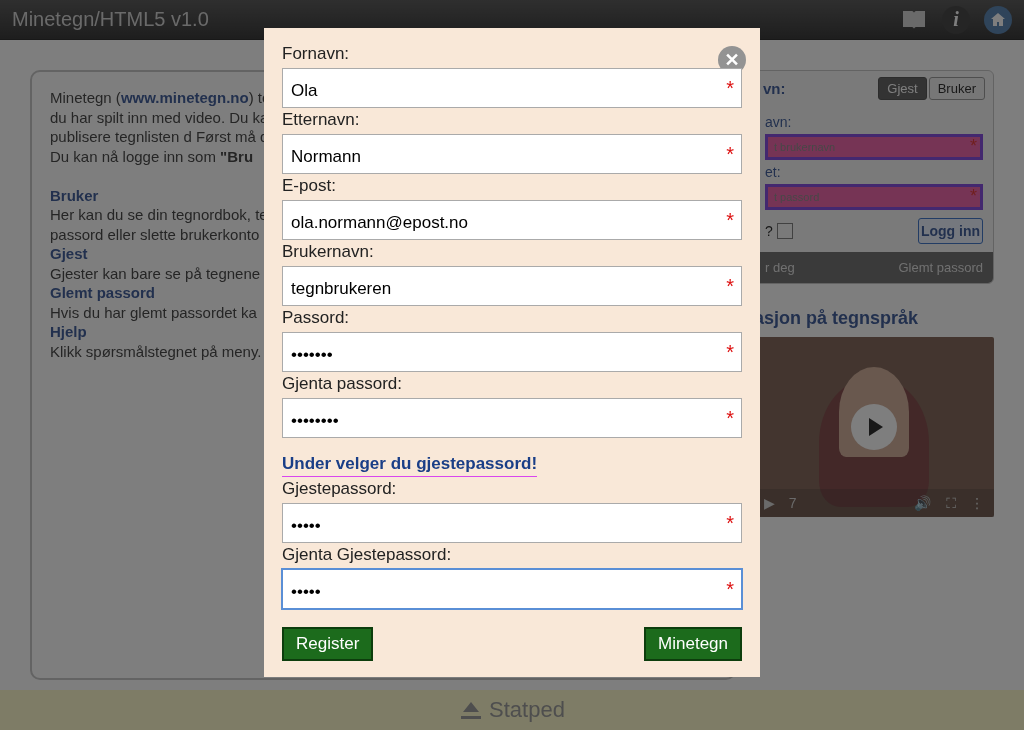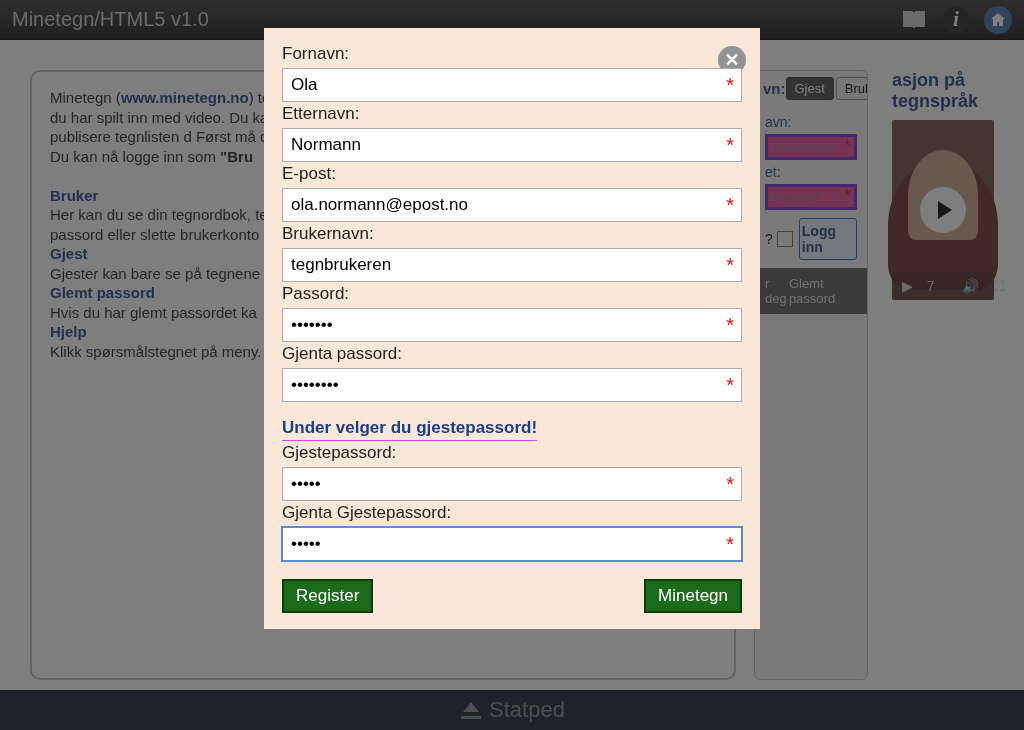--- a/index.html
+++ b/index.html
@@ -37,21 +37,21 @@
   .left-panel {
     flex: 1;
     border: 2px solid #bbb;
     border-radius: 10px;
     padding: 16px 18px;
     font-size: 15px;
     color: #222;
     line-height: 1.3;
   }
   .left-panel a, .left-panel .lnk { color: #1a3e87; font-weight: bold; text-decoration: none; }
-  .right-col { width: 240px; display: flex; flex-direction: row; gap: 24px; }
+  .right-col { width: 240px; display: flex; flex-direction: column; gap: 24px; }
   .login-card {
     border: 1px solid #bbb;
     border-radius: 6px;
     background: #f6f6f6;
     font-size: 14px;
     overflow: hidden;
   }
   .login-head { display:flex; justify-content: space-between; align-items:center; padding: 6px 8px; }
   .login-head-title { font-weight:bold; color:#1a3e87; font-size:15px;}
   .tab-btns { display:flex; gap:2px; }
@@ -93,42 +93,42 @@
     width:0; height:0; border-left:14px solid #000; border-top:9px solid transparent;
     border-bottom:9px solid transparent; margin-left:4px;
   }
   .video-controls {
     position:absolute; bottom:0; left:0; right:0; height:28px;
     display:flex; align-items:center; gap:14px; padding:0 10px; color:#ccc;
     font-size:14px; background:rgba(0,0,0,0.2);
   }
   .footer-bar {
     position:absolute; bottom:0; left:0; right:0; height:40px;
-    background:#0f172a; display:flex; align-items:center; justify-content:center;
+    background:#fef9c3; display:flex; align-items:center; justify-content:center;
     color:#888; font-size:22px;text-align:center;
   }
   .overlay {
     position:absolute; inset:0; background:rgba(40,40,40,0.6); z-index:10;
   }
   .modal {
     position:absolute; top:28px; left:50%; transform:translateX(-50%);
     width:496px; background:#f9e8d8; z-index:20;
     padding: 14px 18px 16px 18px;
   }
   .modal-close {
     position:absolute; top:18px; right:14px; width:28px; height:28px;
     background:#939393; border-radius:50%; display:flex; align-items:center;
     justify-content:center; color:#fff; font-size:18px; font-weight:bold;
   }
   .modal label {
     display:block; font-size:17px; color:#222; margin-top:2px; margin-bottom:4px;
   }
   .field-wrap { position:relative; }
   .modal input[type=text], .modal input[type=password] {
-    width:100%; border:1px solid #aaa; padding:6px 26px 6px 8px; font-size:17px;
+    width:100%; border:1px solid #aaa; padding:12px 26px 6px 8px; font-size:17px;
     background:#fff;
   }
   .modal input.focused { outline:2px solid #5a8fd6; outline-offset:-1px; }
   .modal .star {
     position:absolute; right:8px; top:50%; transform:translateY(-50%);
     color:#d11; font-size:20px;
   }
   .modal .section-note {
     color:#1a3e87; font-weight:bold; font-size:17px; margin-top:16px;
     border-bottom:1px solid #d946ef; display:inline-block; padding-bottom:2px;

